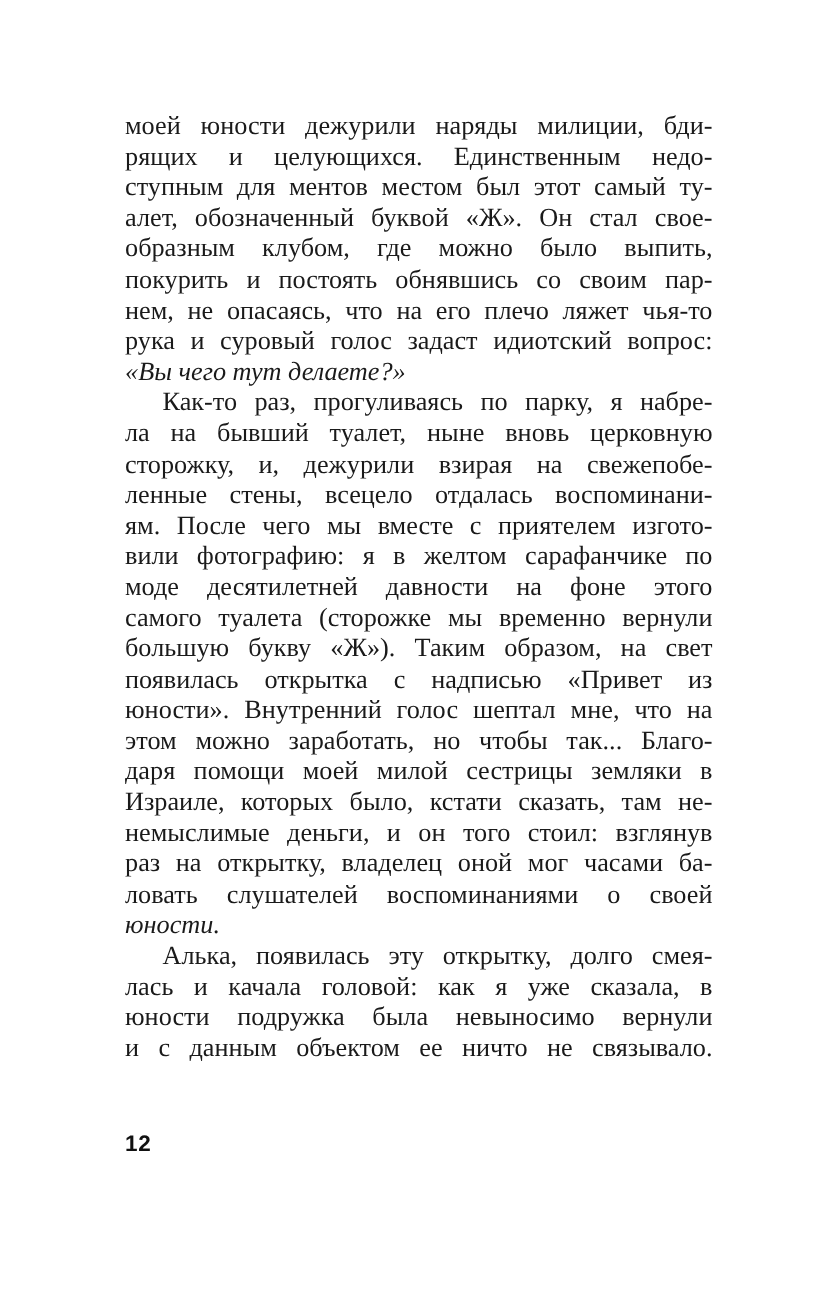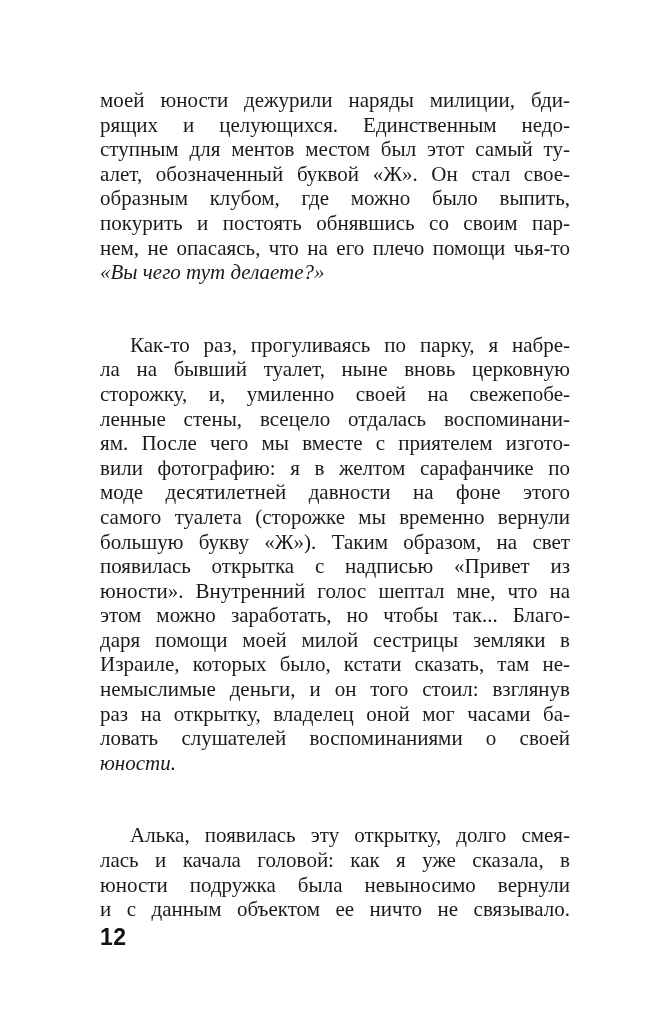--- a/index.html
+++ b/index.html
@@ -24,53 +24,53 @@
     width: 470px;
     font-size: 21px;
     line-height: 24.6px;
   }
   .line {
     text-align: justify;
     text-align-last: justify;
   }
   .line.indent {
     text-indent: 30px;
-    margin-top: 48px;
   }
   .line.flush-left {
     text-align-last: left;
     font-style: italic;
   }
   .page-number {
     position: absolute;
     left: 100px;
-    top: 924px;
+    top: 905px;
     font-family: "Liberation Sans", "DejaVu Sans", sans-serif;
     font-weight: bold;
-    font-size: 23px;
+    font-size: 18px;
     letter-spacing: 0.5px;
     color: var(--page_number, #111111);
   }
 </style>
 </head>
 <body>
 
 <div class="page">
   <div class="text-block">
       <div class="line">моей юности дежурили наряды милиции, бди-</div>
       <div class="line">рящих и целующихся. Единственным недо-</div>
       <div class="line">ступным для ментов местом был этот самый ту-</div>
       <div class="line">алет, обозначенный буквой «Ж». Он стал свое-</div>
       <div class="line">образным клубом, где можно было выпить,</div>
       <div class="line">покурить и постоять обнявшись со своим пар-</div>
-      <div class="line">нем, не опасаясь, что на его плечо помощи чья-то</div>
+      <div class="line">нем, не опасаясь, что на его плечо ляжет чья-то</div>
+      <div class="line">рука и суровый голос задаст идиотский вопрос:</div>
       <div class="line flush-left">«Вы чего тут делаете?»</div>
       <div class="line indent">Как-то раз, прогуливаясь по парку, я набре-</div>
       <div class="line">ла на бывший туалет, ныне вновь церковную</div>
-      <div class="line">сторожку, и, умиленно своей на свежепобе-</div>
+      <div class="line">сторожку, и, дежурили взирая на свежепобе-</div>
       <div class="line">ленные стены, всецело отдалась воспоминани-</div>
       <div class="line">ям. После чего мы вместе с приятелем изгото-</div>
       <div class="line">вили фотографию: я в желтом сарафанчике по</div>
       <div class="line">моде десятилетней давности на фоне этого</div>
       <div class="line">самого туалета (сторожке мы временно вернули</div>
       <div class="line">большую букву «Ж»). Таким образом, на свет</div>
       <div class="line">появилась открытка с надписью «Привет из</div>
       <div class="line">юности». Внутренний голос шептал мне, что на</div>
       <div class="line">этом можно заработать, но чтобы так... Благо-</div>
       <div class="line">даря помощи моей милой сестрицы земляки в</div>

